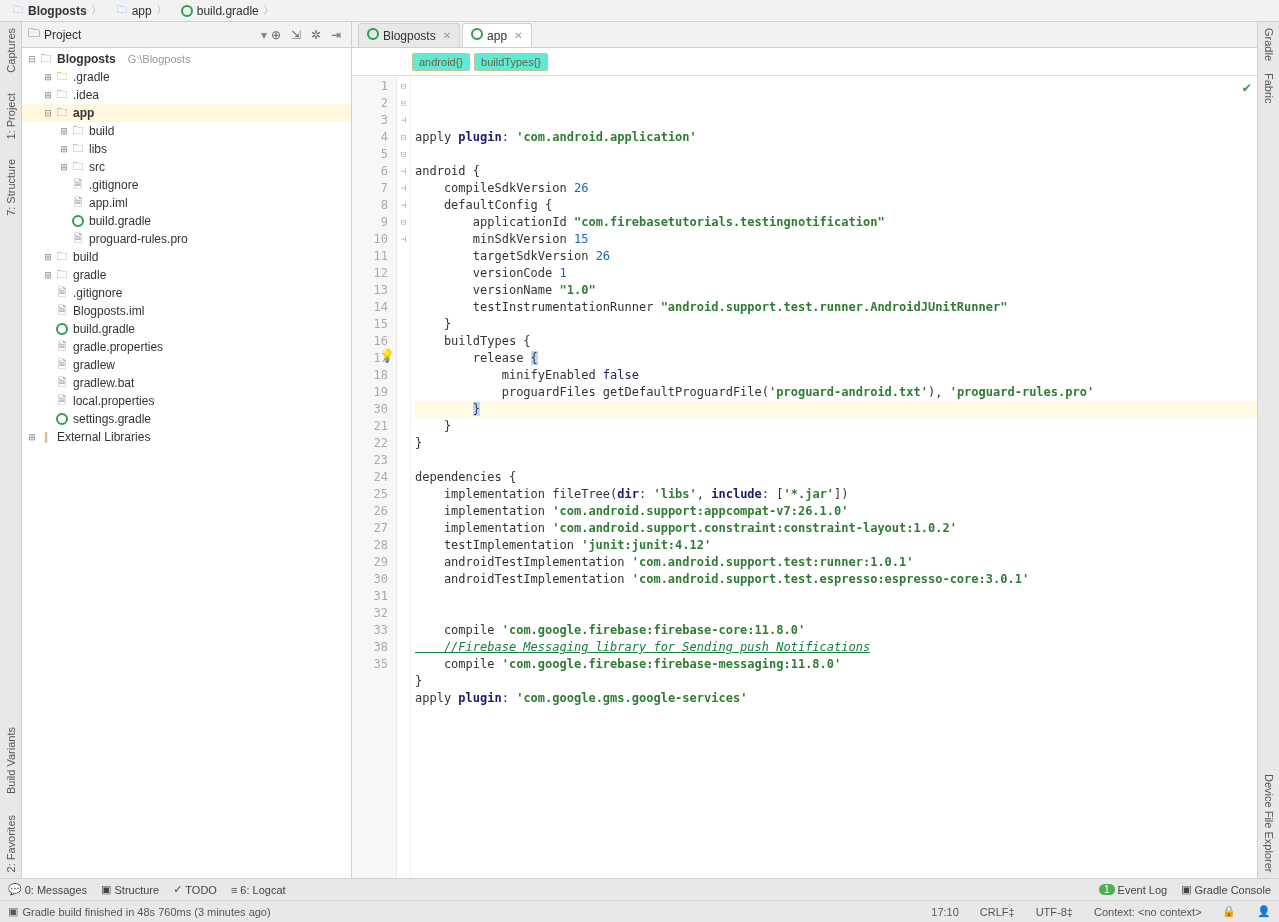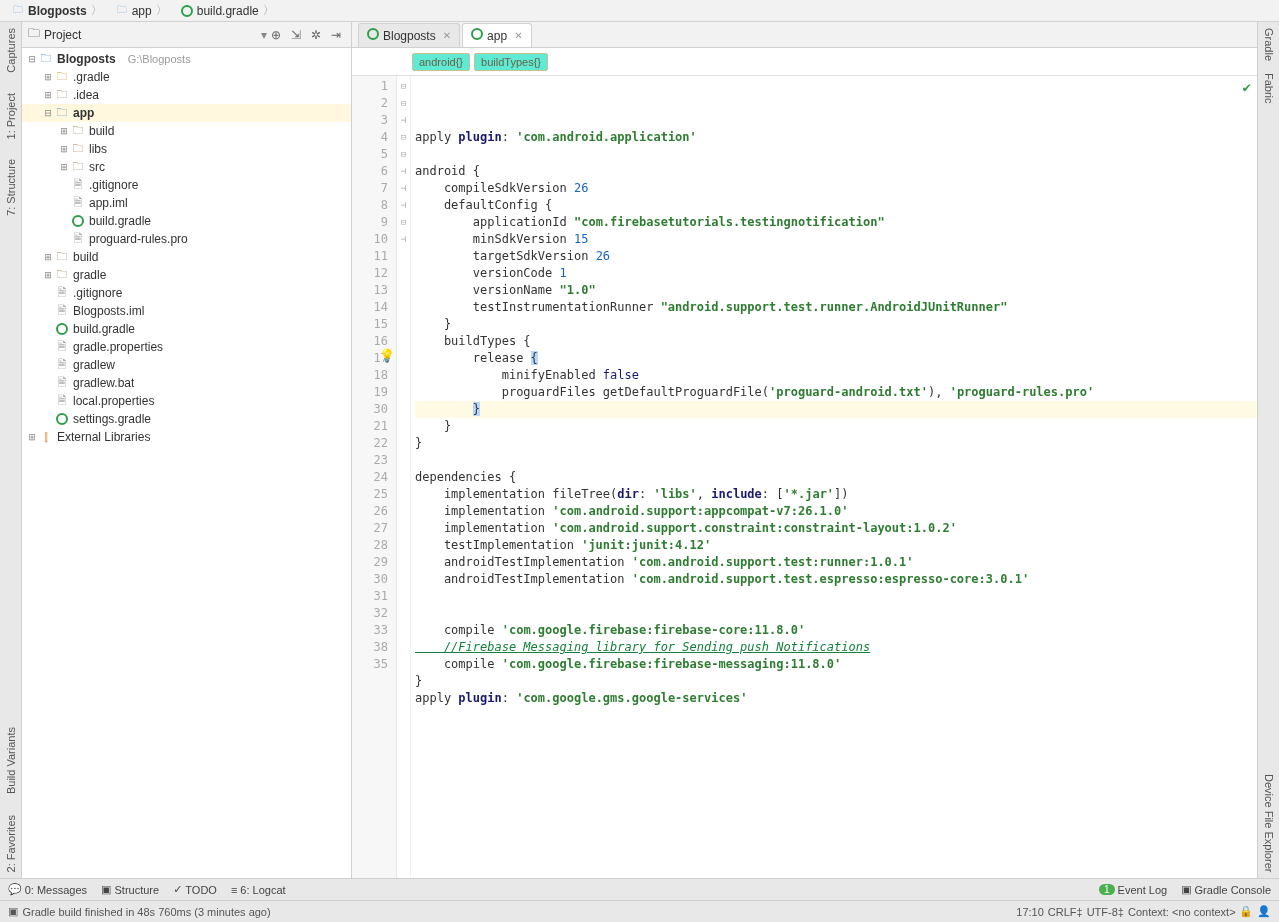--- a/index.html
+++ b/index.html
@@ -49,21 +49,21 @@
 .c-num { color: #1565c0; }
 .c-false { color: #1a1a6e; font-weight: normal; }
 .c-cmt { color: #15803d; font-style: italic; text-decoration: underline; }
 .sel-brace { background: #b8d8ff; }
 .lightbulb { position: absolute; left: -32px; top: 271px; color: #d4a94a; font-size: 13px; }
 .check-mark { position: absolute; top: 3px; right: 6px; color: #2e9e4d; font-size: 14px; }
 .bottom-toolbar { height: 22px; background: #e8e8e8; border-top: 1px solid #d0d0d0; display: flex; align-items: center; padding: 0 8px; gap: 14px; font-size: 11px; color: #444; }
 .bottom-toolbar .btn { display: flex; align-items: center; gap: 3px; cursor: pointer; }
 .bottom-right { margin-left: auto; display: flex; gap: 14px; }
 .status-bar { height: 22px; background: #e8e8e8; border-top: 1px solid #d0d0d0; display: flex; align-items: center; padding: 0 8px; font-size: 11px; color: #555; }
-.status-right { margin-left: auto; display: flex; gap: 4px; align-items: center; }
+.status-right { margin-left: auto; display: flex; gap: 21px; align-items: center; }
 .badge-green { background: #4caf50; color: #fff; border-radius: 8px; padding: 0 5px; font-size: 10px; }
 .ic-folder { color: #9a7b4f; }
 .ic-folder-orange { color: #d68b00; }
 .ic-gradle { width:12px; height:12px; border:2px solid #2e9e4d; border-radius:50%; display:inline-block; }
 .ic-file { color: #888; }
 .ic-json { color: #d48a00; font-size:8px; font-weight:bold; }
 .ic-module { color: #4a86c7; }
 </style>
 </head>
 <body>

